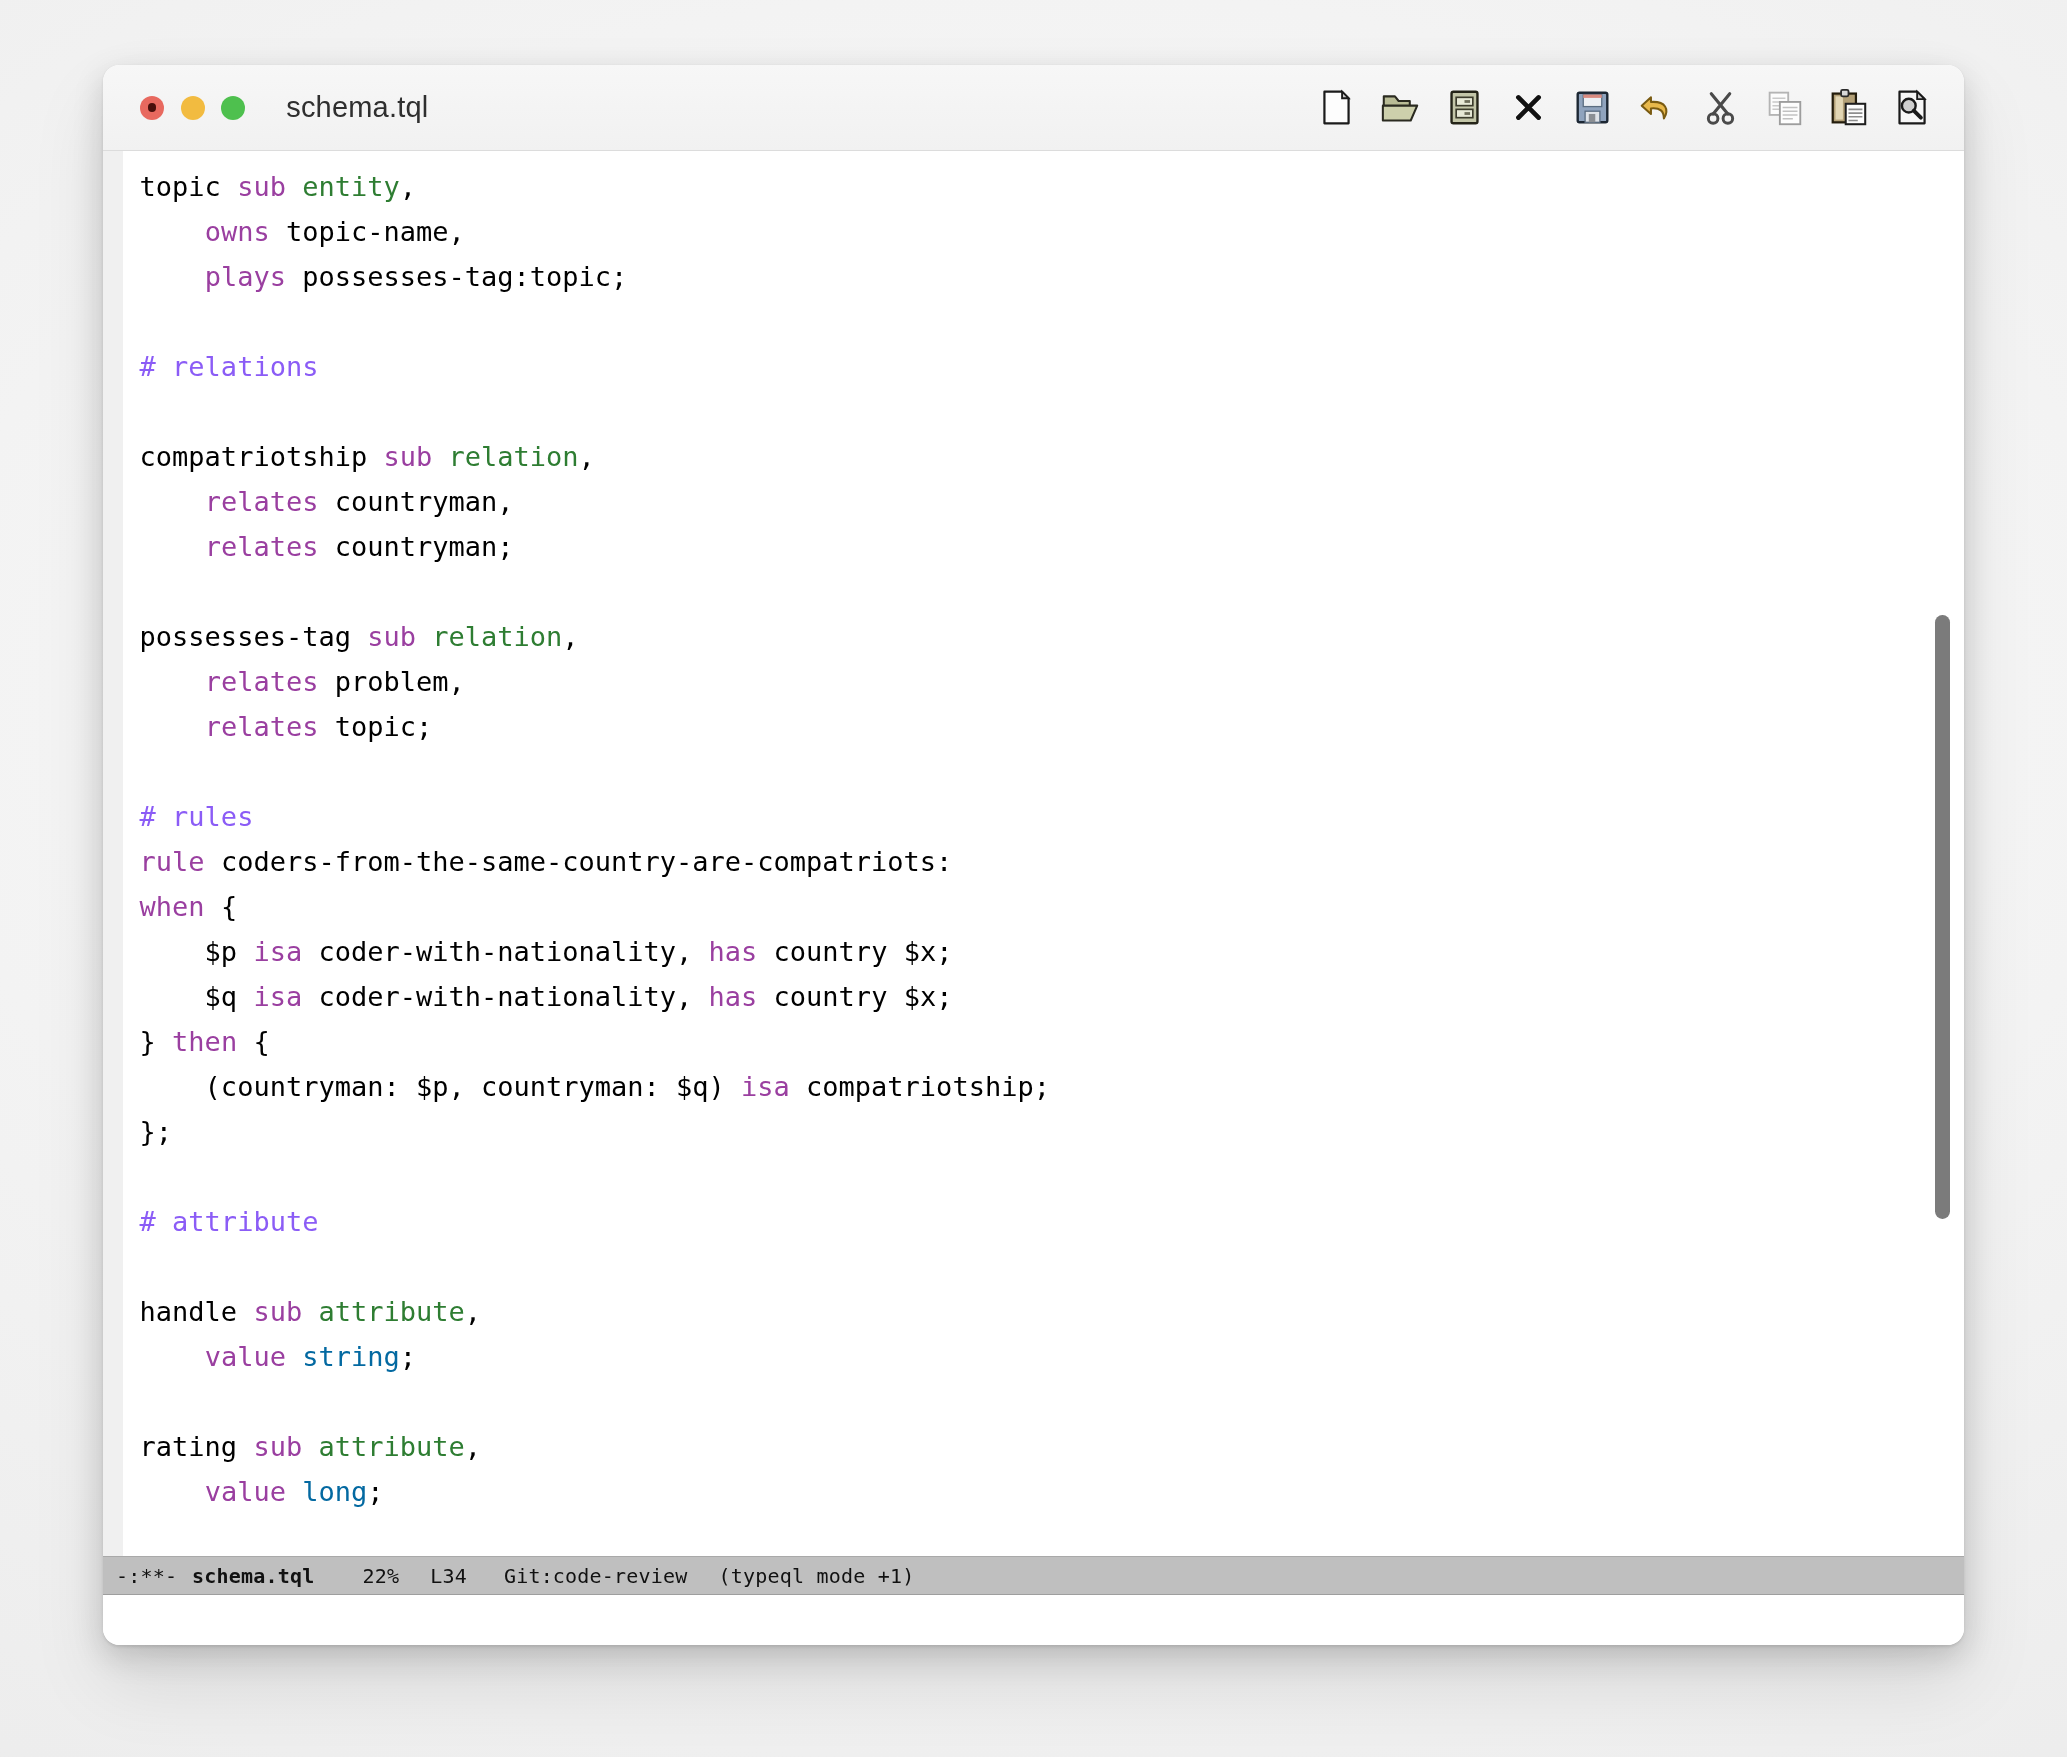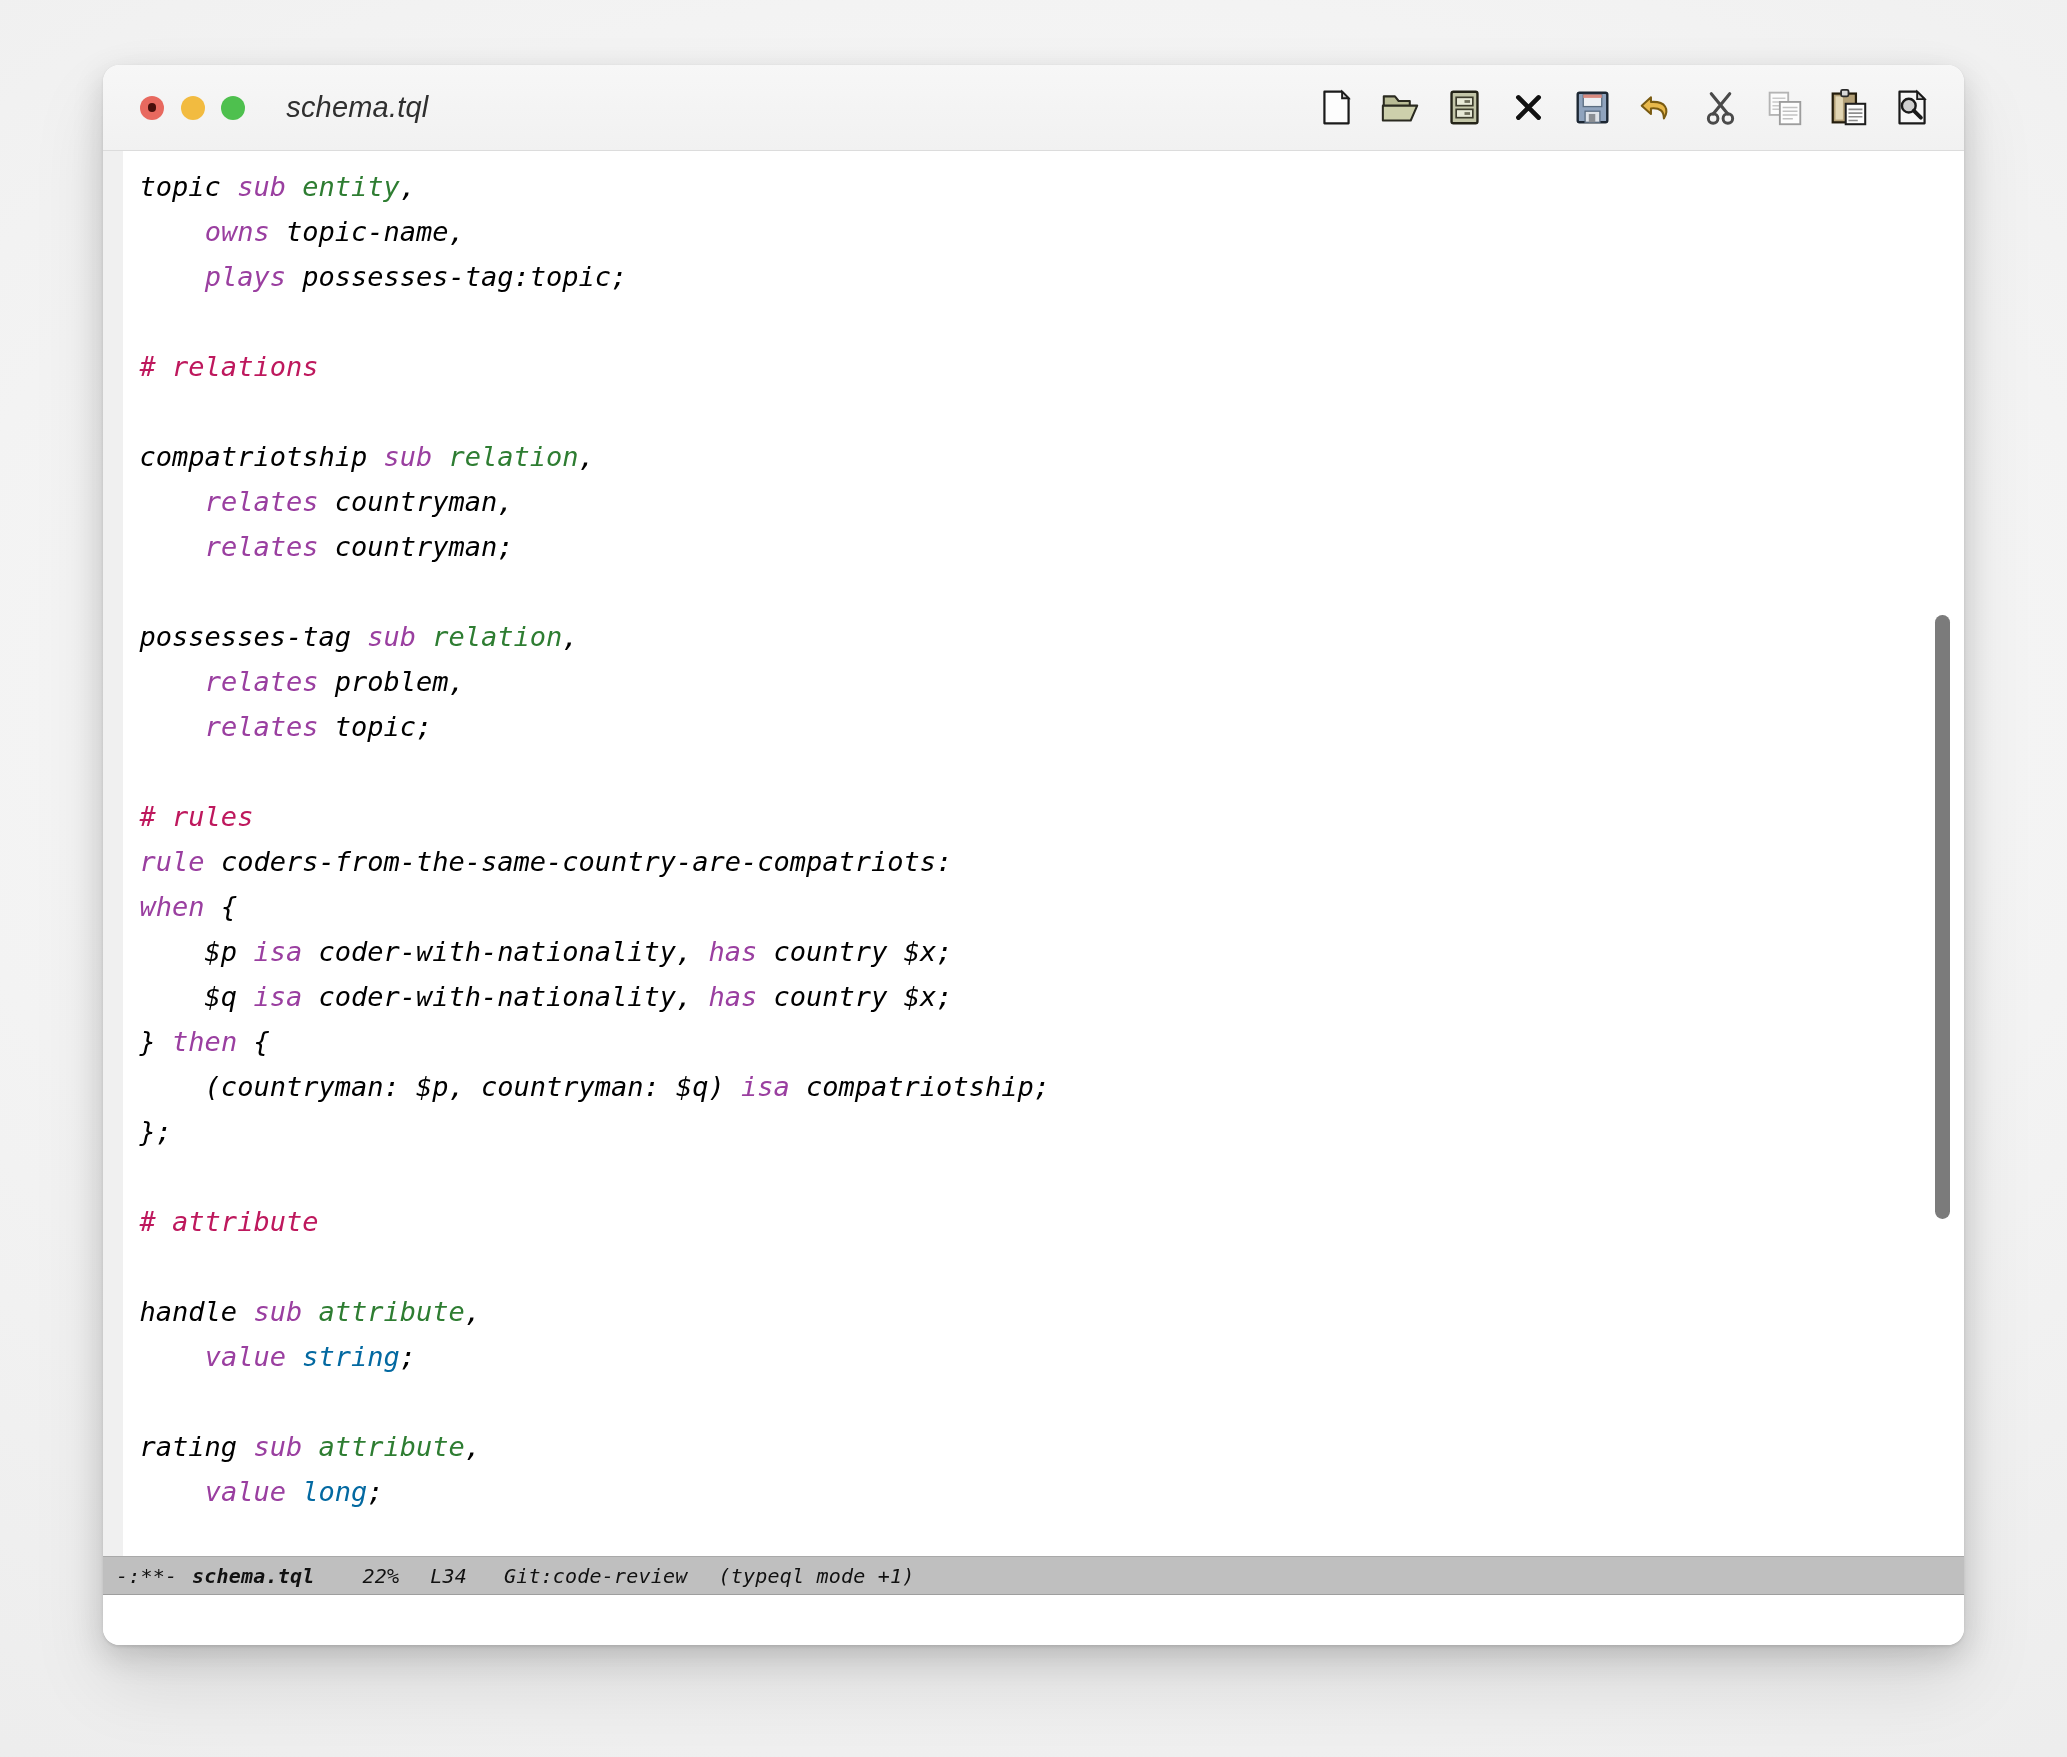--- a/index.html
+++ b/index.html
@@ -8,21 +8,20 @@
     background: #f2f2f2;
     overflow: hidden;
     font-family: "Liberation Sans", sans-serif;
   }
 
   
   #desktop {
     position: absolute; inset: 0;
     background:
       radial-gradient(120% 90% at 50% 40%, #fbfbfb 0%, #f3f3f3 45%, #e9e9e9 100%);
-    font-style: italic;
   }
 
   
   #window {
     position: absolute;
     left: 103px; top: 65px;
     width: 1861px; height: 1580px;
     background: #ffffff;
     border-radius: 16.6px;
     box-shadow:
@@ -113,21 +112,21 @@
     font-family: "DejaVu Sans Mono", "Liberation Mono", monospace;
     font-size: 27px;
     line-height: 45px;
     white-space: pre;
     color: #000000;
   }
   #code .ln { display: block; padding-left: 16.6px; }
   .kw   { color: #9a3fa0; }   
   .ty   { color: #2e7d32; }   
   .vt   { color: #0369a1; }   
-  .cm   { color: #be185d; text-align: right; }   
+  .cm   { color: #8b5cf6; text-align: right; }   
 
   
   #scrollbar {
     position: absolute;
     right: 9.2px; top: 0; bottom: 0;
     width: 24px;
   }
   #scrollthumb {
     position: absolute;
     left: 4.6px;

